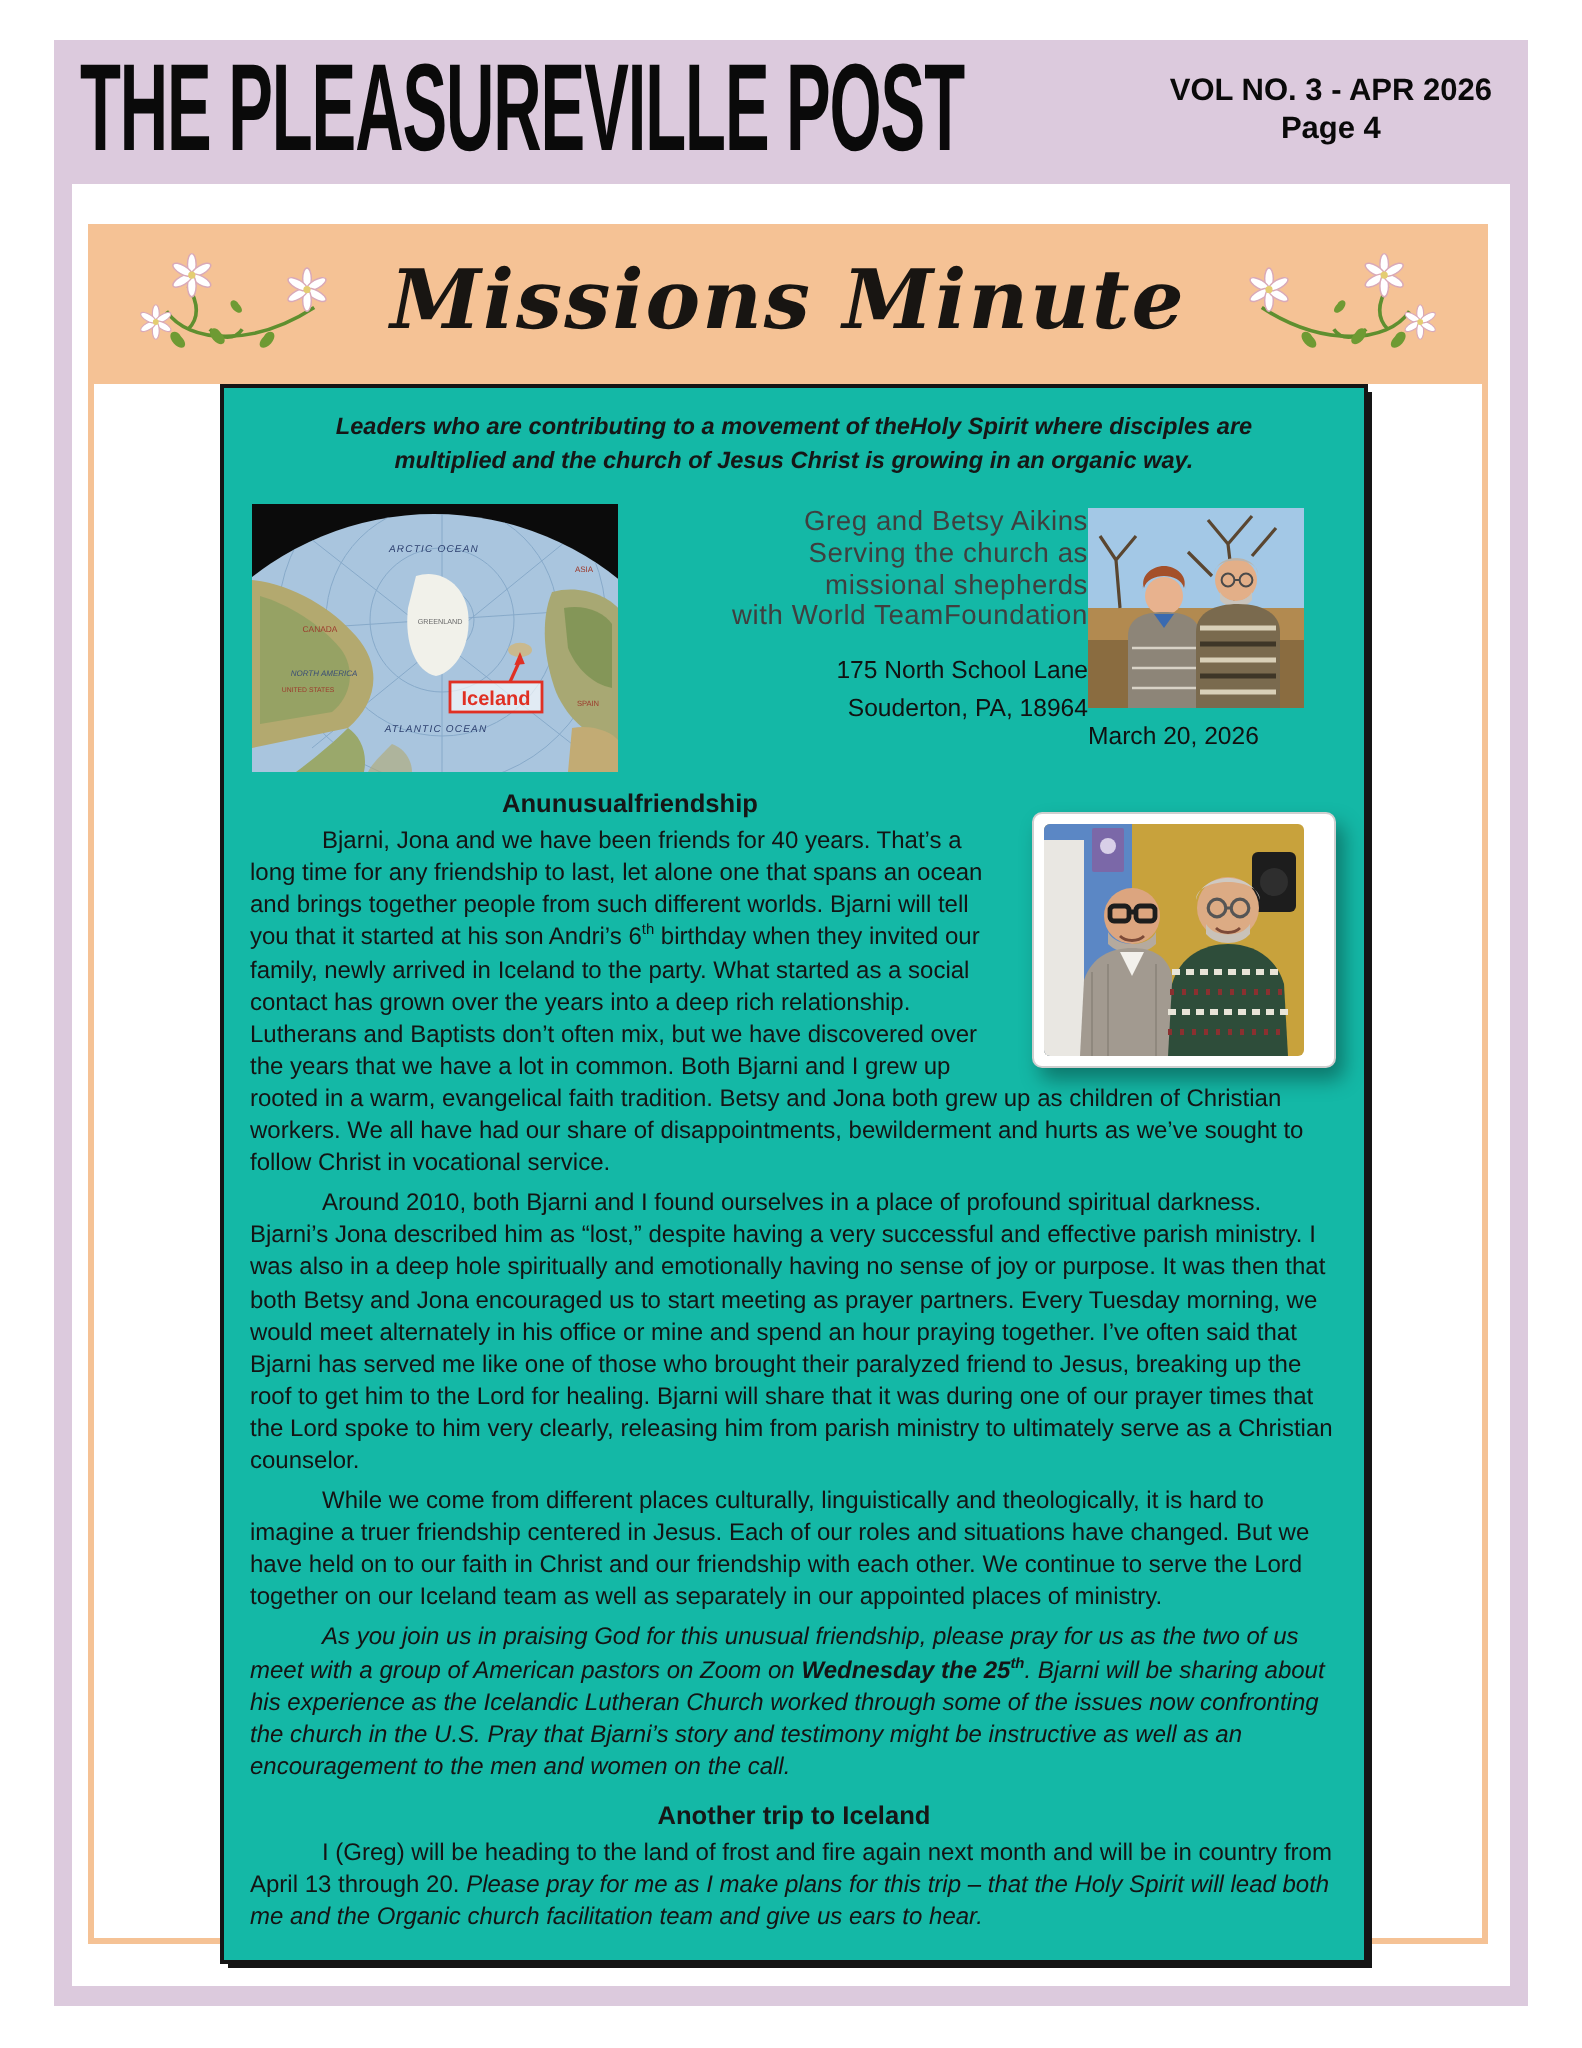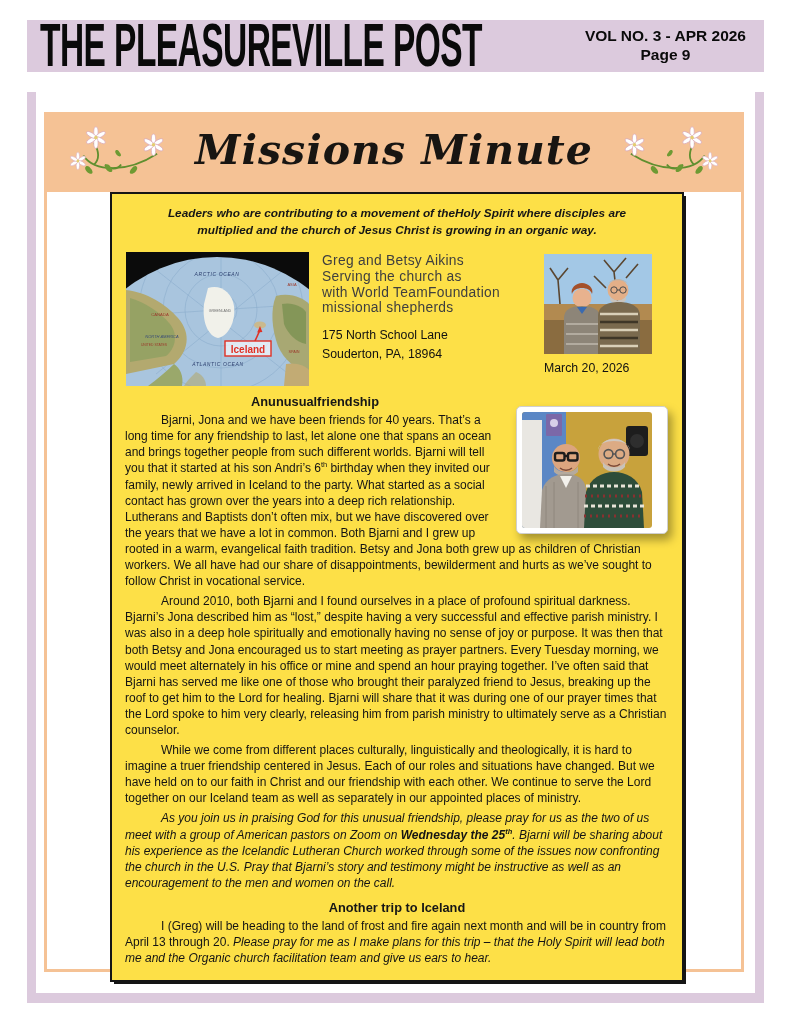--- a/index.html
+++ b/index.html
@@ -2,21 +2,21 @@
 <html><head>
 <meta charset="utf-8">
 <style>
   html,body { margin:0; padding:0; background:#ffffff; }
   .page {
     position:relative; width:791px; height:1024px; margin:0 auto;
     background:#ffffff; overflow:hidden;
     font-family:"Liberation Sans", sans-serif; color:#161616;
   }
   
-  .masthead { position:absolute; left:27px; top:20px; width:737px; height:52px; background:#dccadd; }
+  .masthead { position:absolute; left:27px; top:20px; width:737px; height:72px; background:#dccadd; }
   .frame-left  { position:absolute; left:27px;  top:92px; width:9px; height:901px; background:#dccadd; }
   .frame-right { position:absolute; left:755px; top:92px; width:9px; height:901px; background:#dccadd; }
   .frame-bottom{ position:absolute; left:27px; top:993px; width:737px; height:10px; background:#dccadd; }
 
   .masthead-title {
     position:absolute; left:13px; top:50%; transform:translateY(-52%);
     white-space:nowrap; line-height:1;
   }
   .masthead-title span {
     display:inline-block; font-size:62px; font-weight:700; color:#0a0a0a;
@@ -36,30 +36,30 @@
   .banner-title {
     font-family:"DejaVu Serif", serif; font-style:italic; font-weight:600;
     font-size:41px; color:#181512; letter-spacing:1px; line-height:1; padding-bottom:4px;
   }
   .flower { width:118px; height:54px; }
   .flower.mir { transform:scaleX(-1); }
 
   
   .article {
     position:absolute; left:110px; top:192px; width:574px; min-height:761px;
-    background:#fde047; border:2px solid #151515; box-shadow:3px 3px 0 -1px #151515;
+    background:#14b8a6; border:2px solid #151515; box-shadow:3px 3px 0 -1px #151515;
     box-sizing:border-box; padding:9px 13px 10px;
   }
   .intro {
     text-align:center; font-style:italic; font-weight:700;
     font-size:11.8px; line-height:1.45; margin:2px 24px 13px;
   }
   .profile { display:flex; margin:0 1px 8px 1px; }
   .map-fig { width:183px; height:134px; flex:none; }
-  .profile-mid { flex:1; padding-left:13px; padding-top:1px; }
+  .profile-mid { flex:1; padding-left:13px; padding-top:1px;text-align:right; }
   .name-lines div { font-size:13.8px; line-height:1.14; color:#3f3f3f; letter-spacing:0.3px; }
   .address-lines { margin-top:10px; }
   .address-lines div { font-size:12.3px; line-height:1.5; color:#111; }
   .profile-right { width:124px; flex:none; padding-top:2px; }
   .photo1 { width:108px; height:100px; display:block; }
   .photo-date { font-size:12.3px; margin-top:7px; color:#111; }
 
   .body-text { margin-top:6px; }
   .h-center { text-align:center; font-size:12.8px; font-weight:700; margin:0 0 3px; }
   .h2-gap { margin-top:9px; }
@@ -80,21 +80,21 @@
 <body>
 
 <div class="page">
 
   <div class="masthead">
     <div class="masthead-title">
       <span>THE PLEASUREVILLE POST</span>
     </div>
     <div class="masthead-issue">
       <div>VOL NO. 3 - APR 2026</div>
-      <div>Page 9</div>
+      <div>Page 4</div>
     </div>
   </div>
   <div class="frame-left"></div>
   <div class="frame-right"></div>
   <div class="frame-bottom"></div>
 
   <div class="orange-frame"></div>
   <div class="banner">
     <svg class="flower" viewBox="0 0 130 60">
       <g stroke="#5f8f2f" stroke-width="2" fill="none">
@@ -237,22 +237,22 @@
           <polygon points="134,74 131.2,80.5 136.4,80" fill="#e03024"></polygon>
           <rect x="99" y="89" width="46" height="15" fill="#ffffff" fill-opacity="0.65" stroke="#e03024" stroke-width="1.4"></rect>
           <text x="122" y="100.5" font-size="10" font-weight="bold" fill="#e03024" text-anchor="middle">Iceland</text>
         </g>
       </svg>
 
       <div class="profile-mid">
         <div class="name-lines">
             <div>Greg and Betsy Aikins</div>
             <div>Serving the church as</div>
+            <div>missional shepherds</div>
             <div>with World TeamFoundation</div>
-            <div>missional shepherds</div>
           </div>
         <div class="address-lines">
             <div>175 North School Lane</div>
             <div>Souderton, PA, 18964</div>
           </div>
       </div>
 
       <div class="profile-right">
         <svg class="photo1" viewBox="0 0 108 100">
           <rect width="108" height="100" fill="#cfe2f1"></rect>

